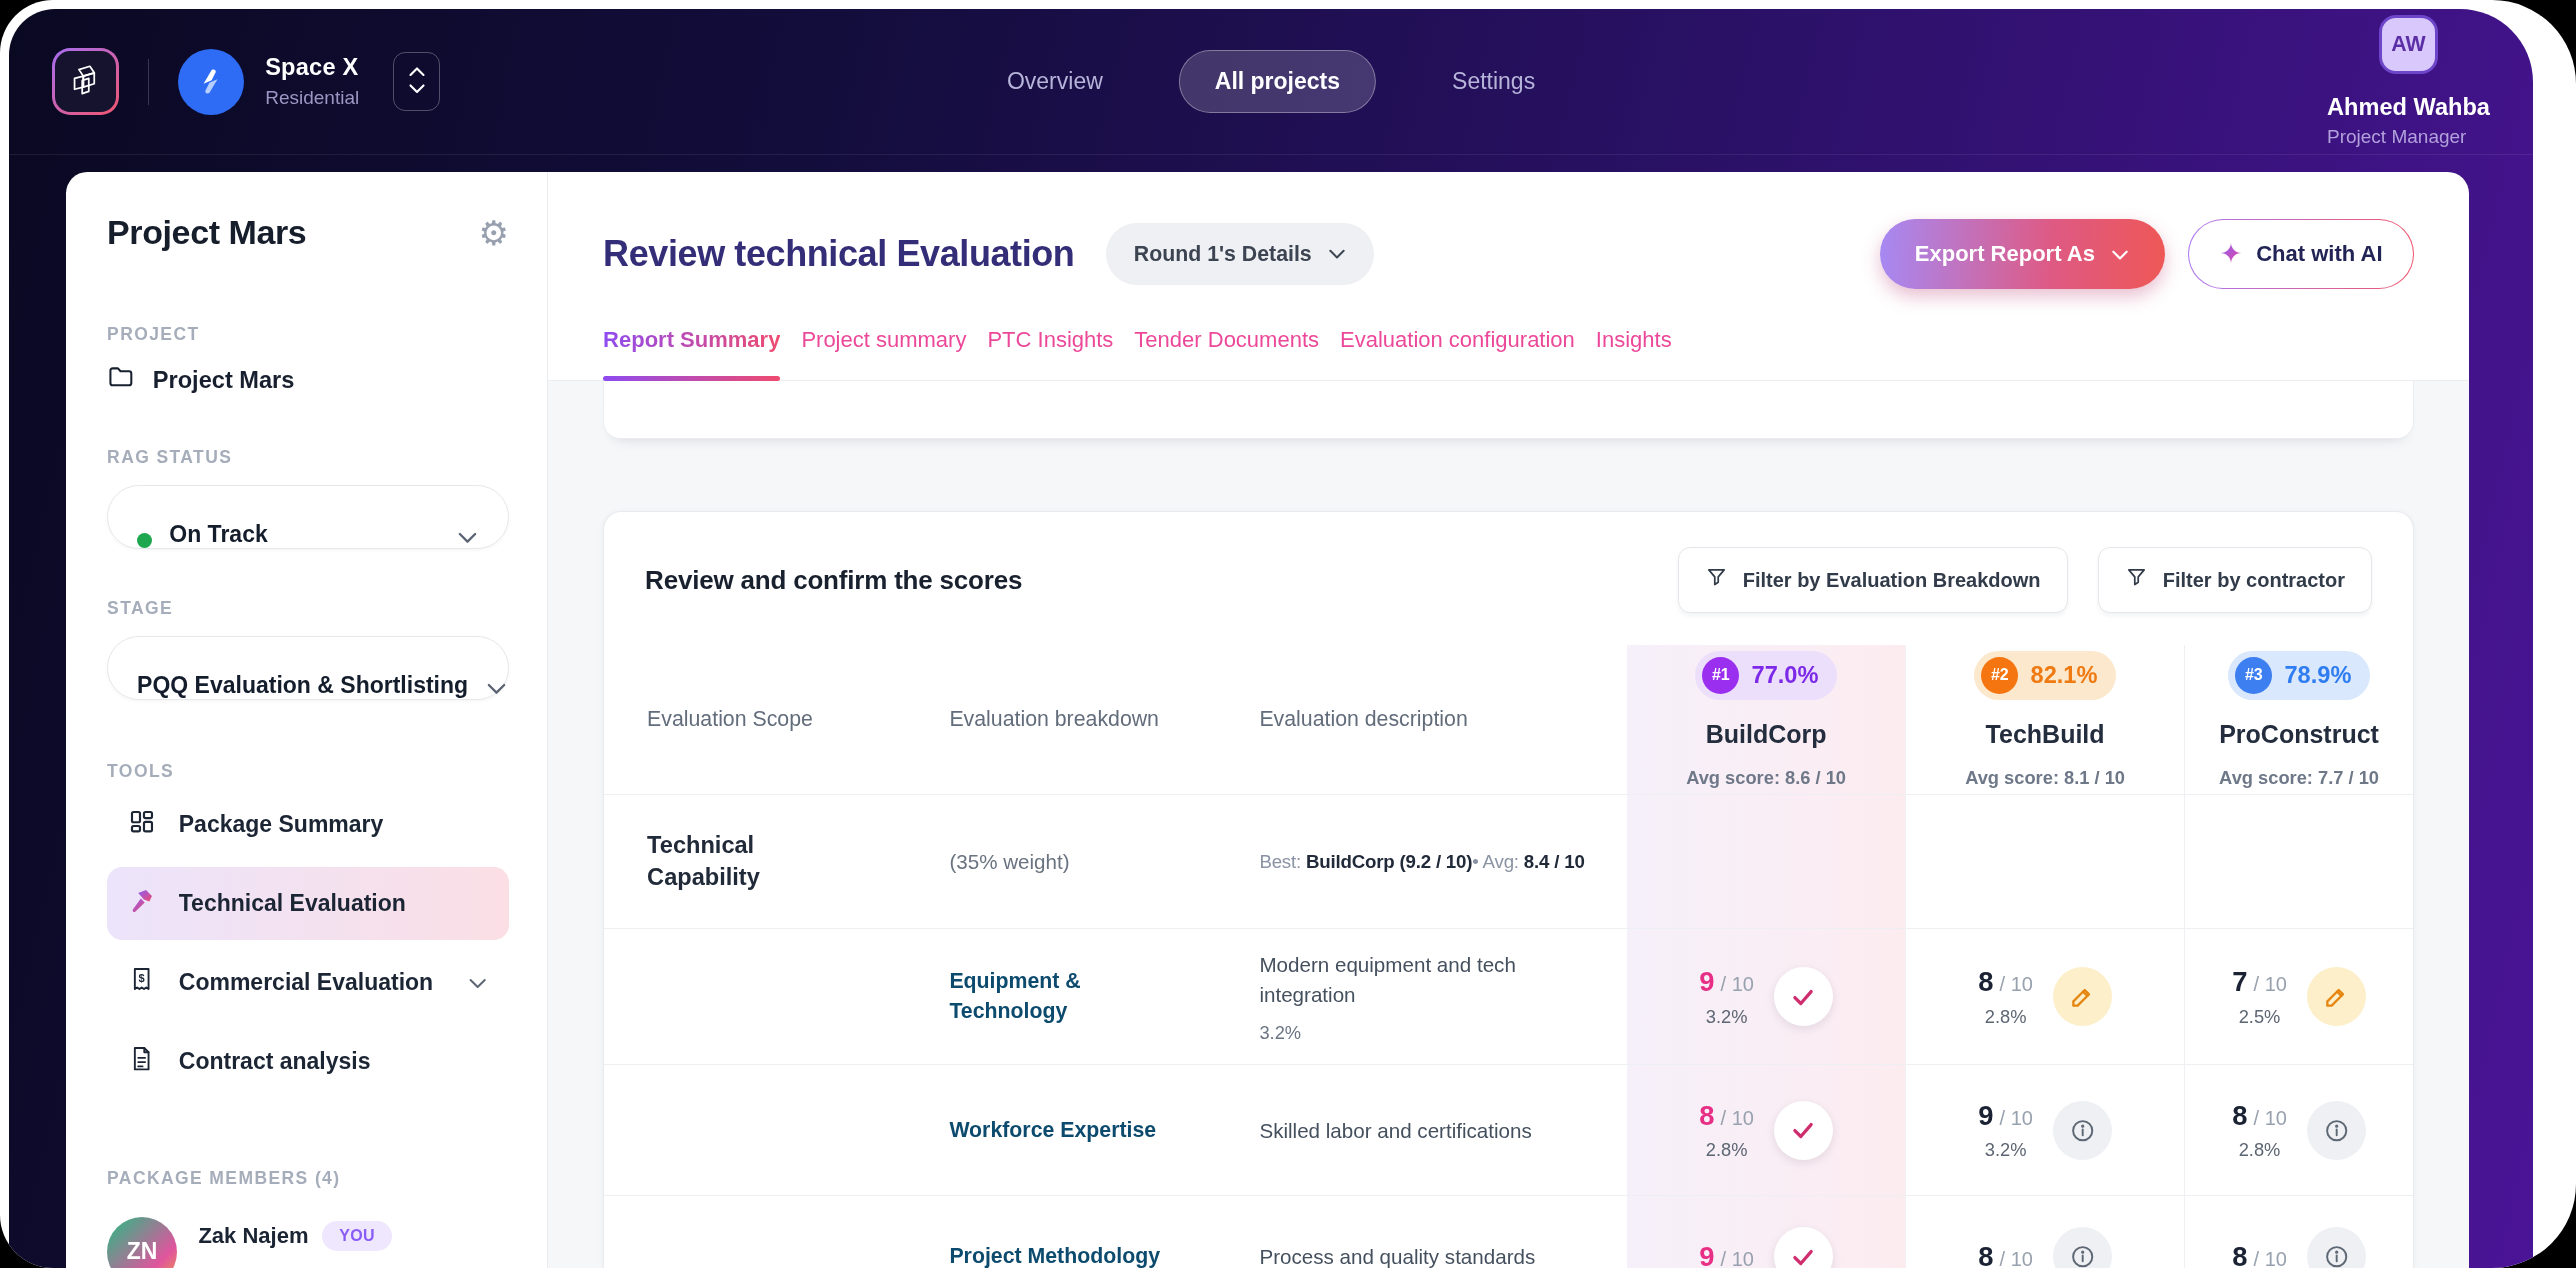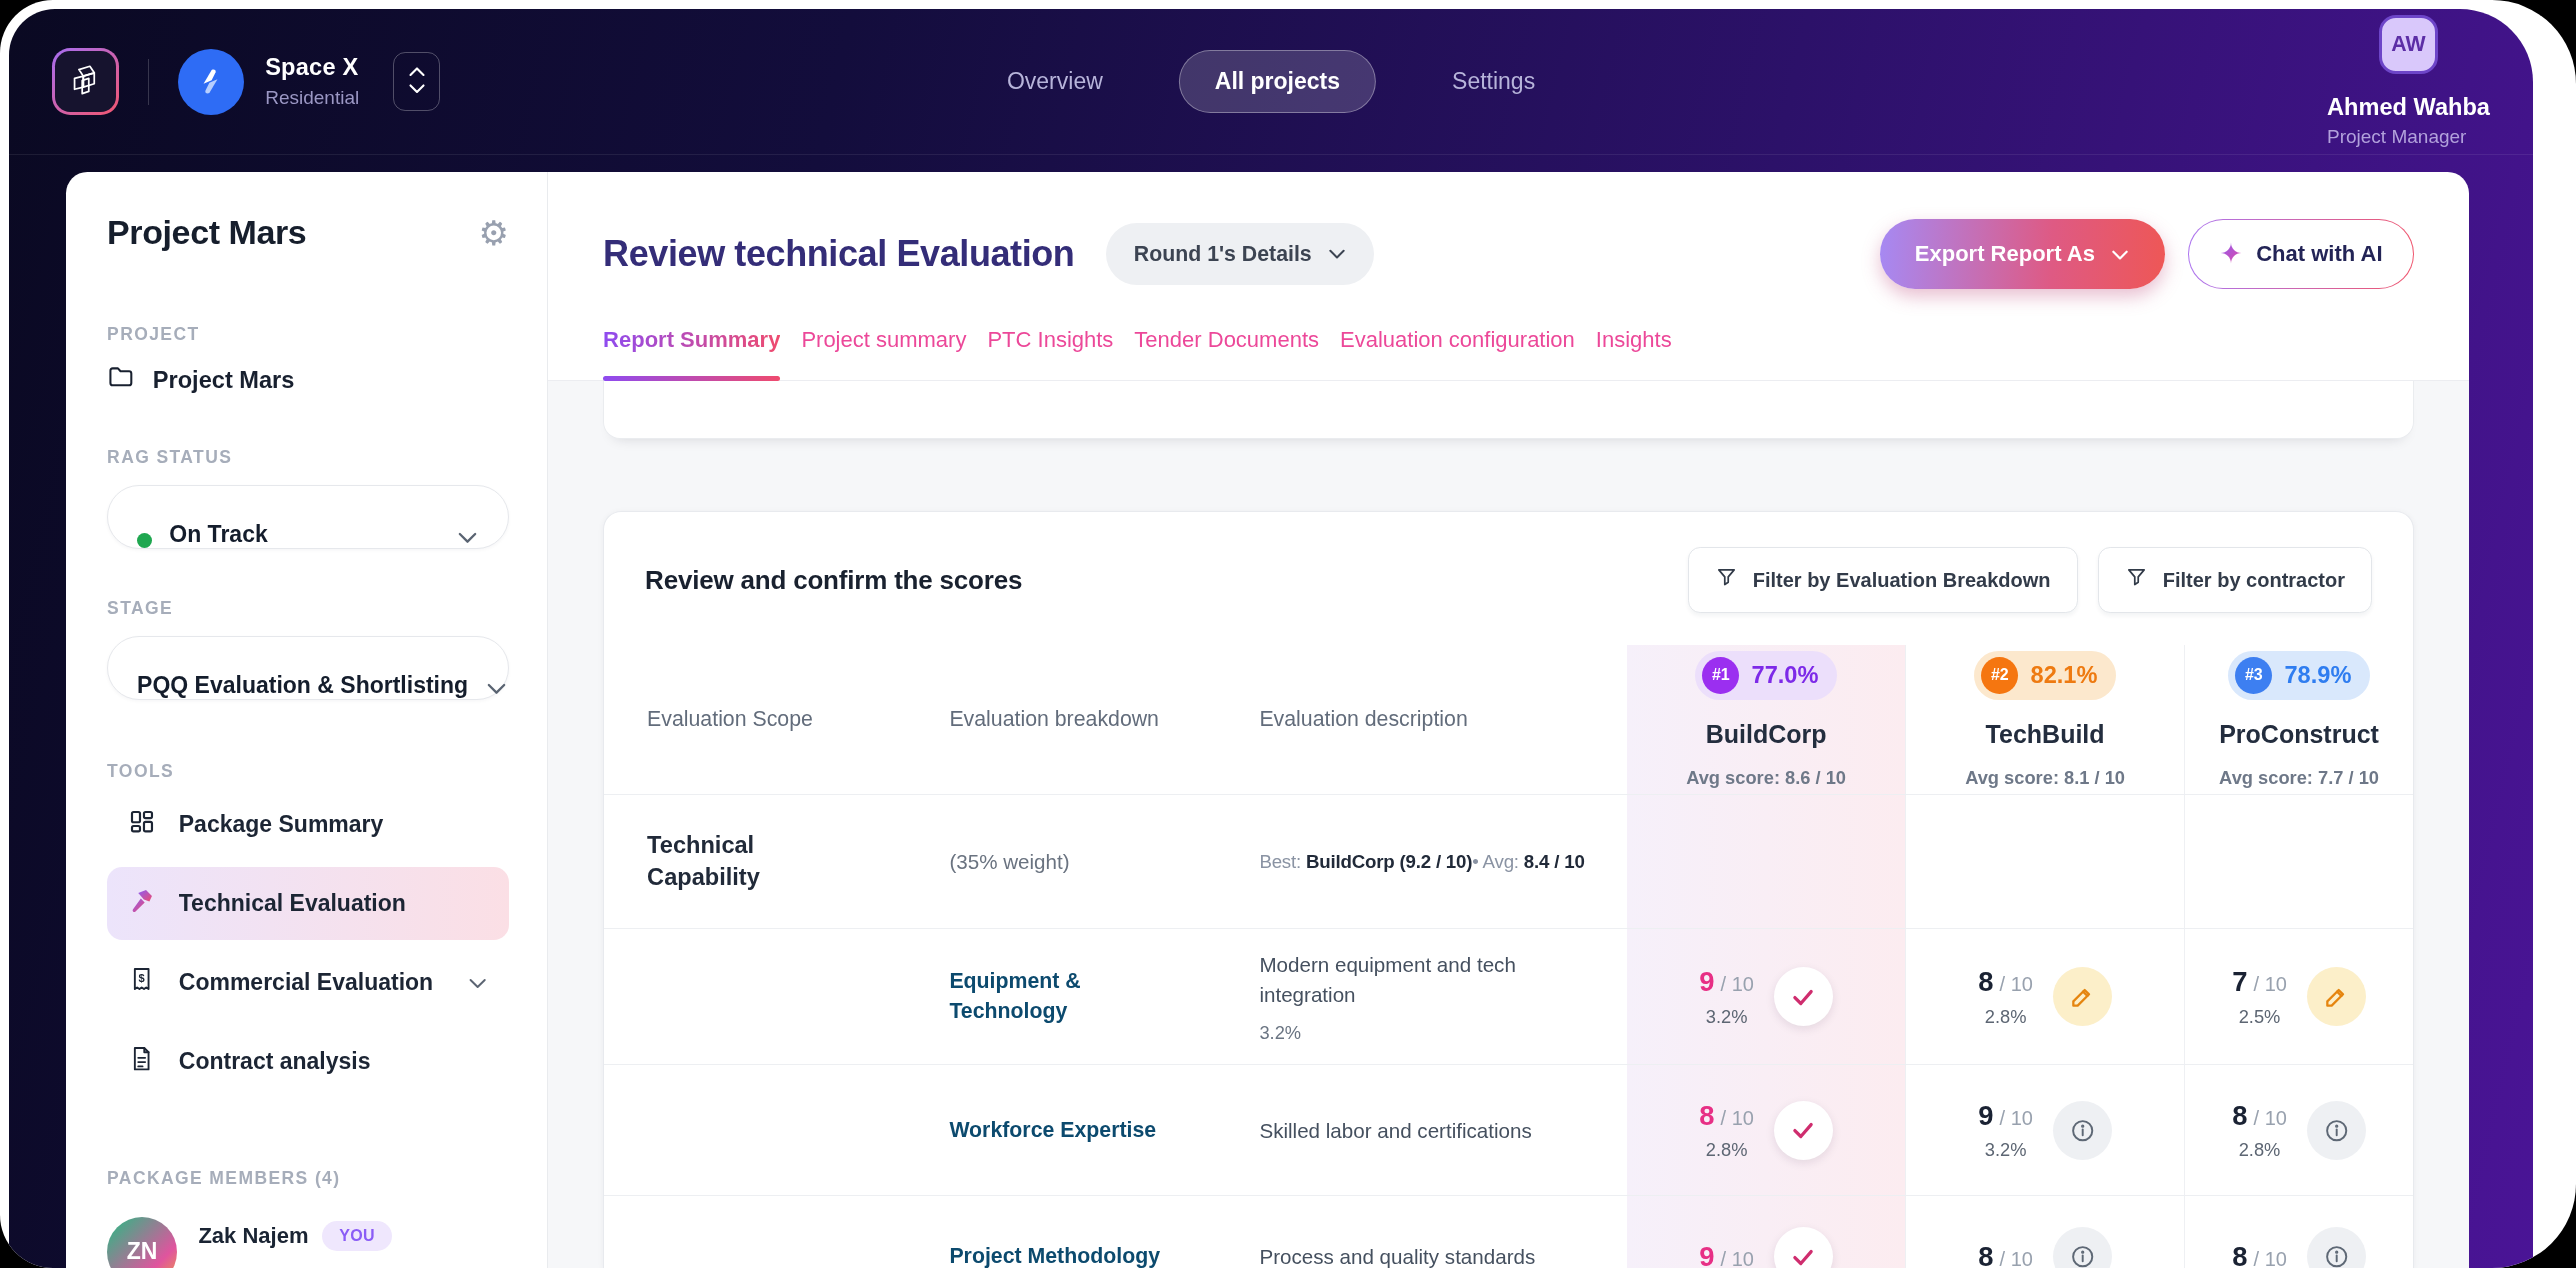--- a/index.html
+++ b/index.html
@@ -93,21 +93,21 @@
   .tab.active::after { content:""; position:absolute; left:0; right:0; bottom:-0.8px; height:5.3px; border-radius:3px;
     background:linear-gradient(90deg,#8e4bf0,#ef4b6e); }
 
   .m-body { flex:1; min-height:0; background:#f6f7f9; padding:0 55px; display:flex; flex-direction:column; }
   .partial-card { height:58px; background:#fff; border:0.8px solid #eaecef; border-top:none;
     border-radius:0 0 17px 17px; box-shadow:0 9.1px 13.7px -10.7px rgba(20,20,40,.18); flex-shrink:0; }
   .scores-card { margin-top:72px; background:#fff; border:0.8px solid #e8eaee; border-bottom:none;
     border-radius:18.3px 18.3px 0 0; flex:1; overflow:hidden; box-shadow:0 1.5px 6.1px rgba(25,30,60,.05); }
   .card-head { display:flex; align-items:center; padding:35px 41px 32px; }
   .card-title { font-size:26px; font-weight:800; color:#19212f; letter-spacing:-0.2px; }
-  .filters { margin-left:auto; display:flex; gap:20px; }
+  .filters { margin-left:auto; display:flex; gap:30px; }
   .filter-btn { height:66px; background:#fff; border:0.8px solid #e3e6ea; border-radius:12.2px; padding:0 26px;
     display:flex; align-items:center; gap:15.2px; font-size:20px; font-weight:600; color:#323b49; cursor:pointer;
     box-shadow:0 2.3px 4.6px rgba(25,30,60,.05); font-family:"Liberation Sans",sans-serif; }
 
   .row { display:grid; grid-template-columns:327px 310px 386px 278px 279px 1fr; }
   .cell { padding:0 18.3px; }
   .c1 { padding-left:43px; }
   .hl { background:linear-gradient(90deg,#f6f0fa 0%,#fcecf0 100%); }
   .vline { border-left:0.8px solid #eef0f3; }
   .bline { border-top:0.8px solid #edeff2; }

